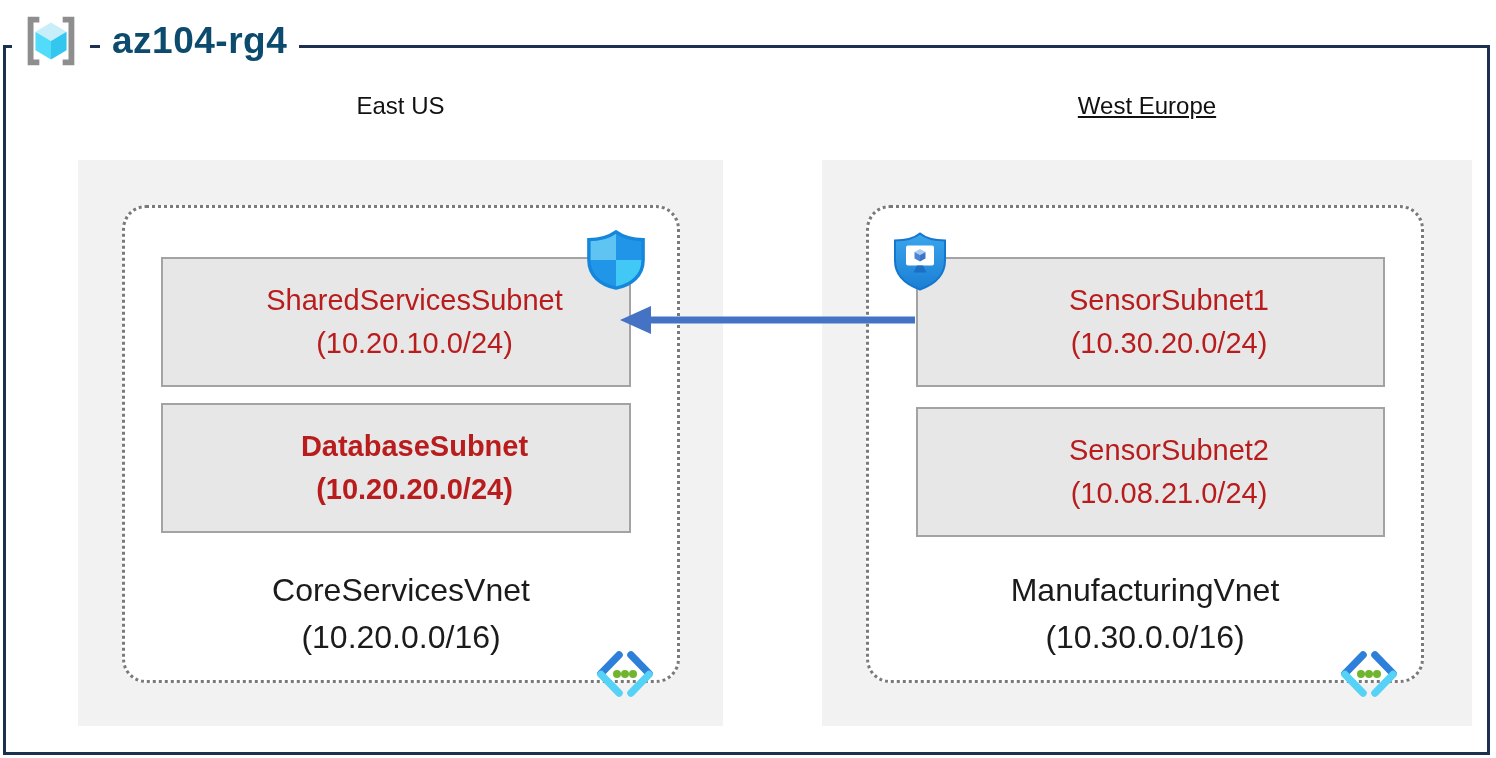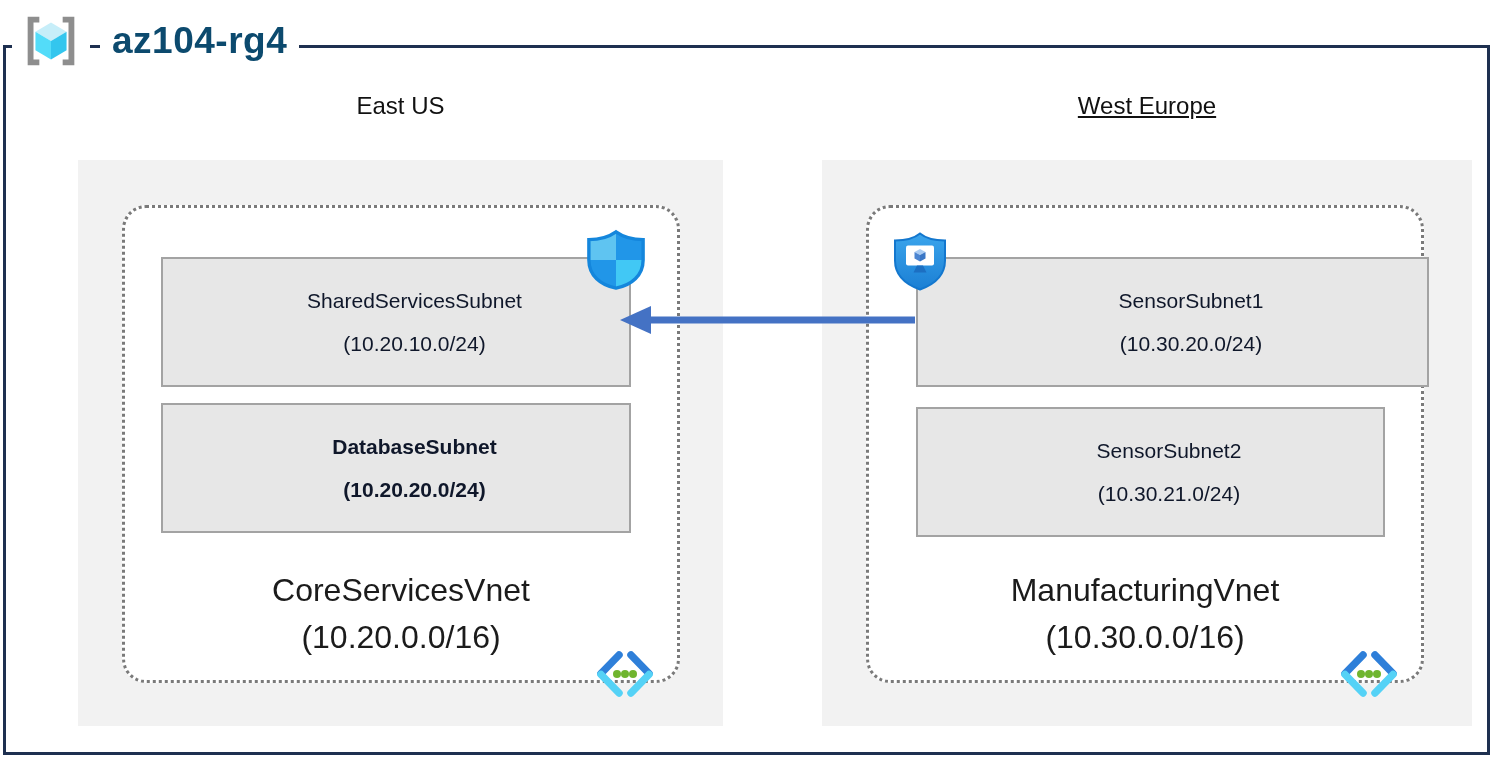--- a/index.html
+++ b/index.html
@@ -32,25 +32,25 @@
   .vnet-box {
     position:absolute; top:205px; width:558px; height:478px; background:#ffffff;
     border:3px dotted #7A7A7A; border-radius:24px; box-sizing:border-box; z-index:2;
   }
   .vnet-box.left  { left:122px; }
   .vnet-box.right { left:866px; }
   .subnet {
     position:absolute; width:470px; height:130px; background:#E7E7E7;
     border:2px solid #A3A3A3; box-sizing:border-box; z-index:3;
     display:flex; flex-direction:column; align-items:center; justify-content:center;
-    font-size:21px; line-height:43px; color:#0f172a; text-align:center;padding-left:37px;
+    font-size:29px; line-height:43px; color:#b91c1c; text-align:center;padding-left:37px;
   }
   .subnet.l1 { left:161px; top:257px; }
   .subnet.l2 { left:161px; top:403px;font-weight:bold; }
-  .subnet.r1 { left:916px; top:257px; width:513px; }
+  .subnet.r1 { left:916px; top:257px; width:469px; }
   .subnet.r2 { left:916px; top:407px; width:469px; }
   .vnet-label {
     position:absolute; top:567px; width:558px; text-align:center;
     font-size:32px; line-height:47px; color:#1b1b1b; z-index:3;
   }
   .vnet-label.left  { left:122px; }
   .vnet-label.right { left:866px; }
   .badge { position:absolute; z-index:5; line-height:0; }
   .badge.nsg { left:585px; top:229px; }
   .badge.asg { left:892px; top:231px; }
@@ -96,21 +96,21 @@
     <div>DatabaseSubnet</div>
     <div>(10.20.20.0/24)</div>
   </div>
 
   <div class="subnet r1">
     <div>SensorSubnet1</div>
     <div>(10.30.20.0/24)</div>
   </div>
   <div class="subnet r2">
     <div>SensorSubnet2</div>
-    <div>(10.30.21.0/24)</div>
+    <div>(10.08.21.0/24)</div>
   </div>
 
   <div class="vnet-label left">
     <div>CoreServicesVnet</div>
     <div>(10.20.0.0/16)</div>
   </div>
   <div class="vnet-label right">
     <div>ManufacturingVnet</div>
     <div>(10.30.0.0/16)</div>
   </div>

